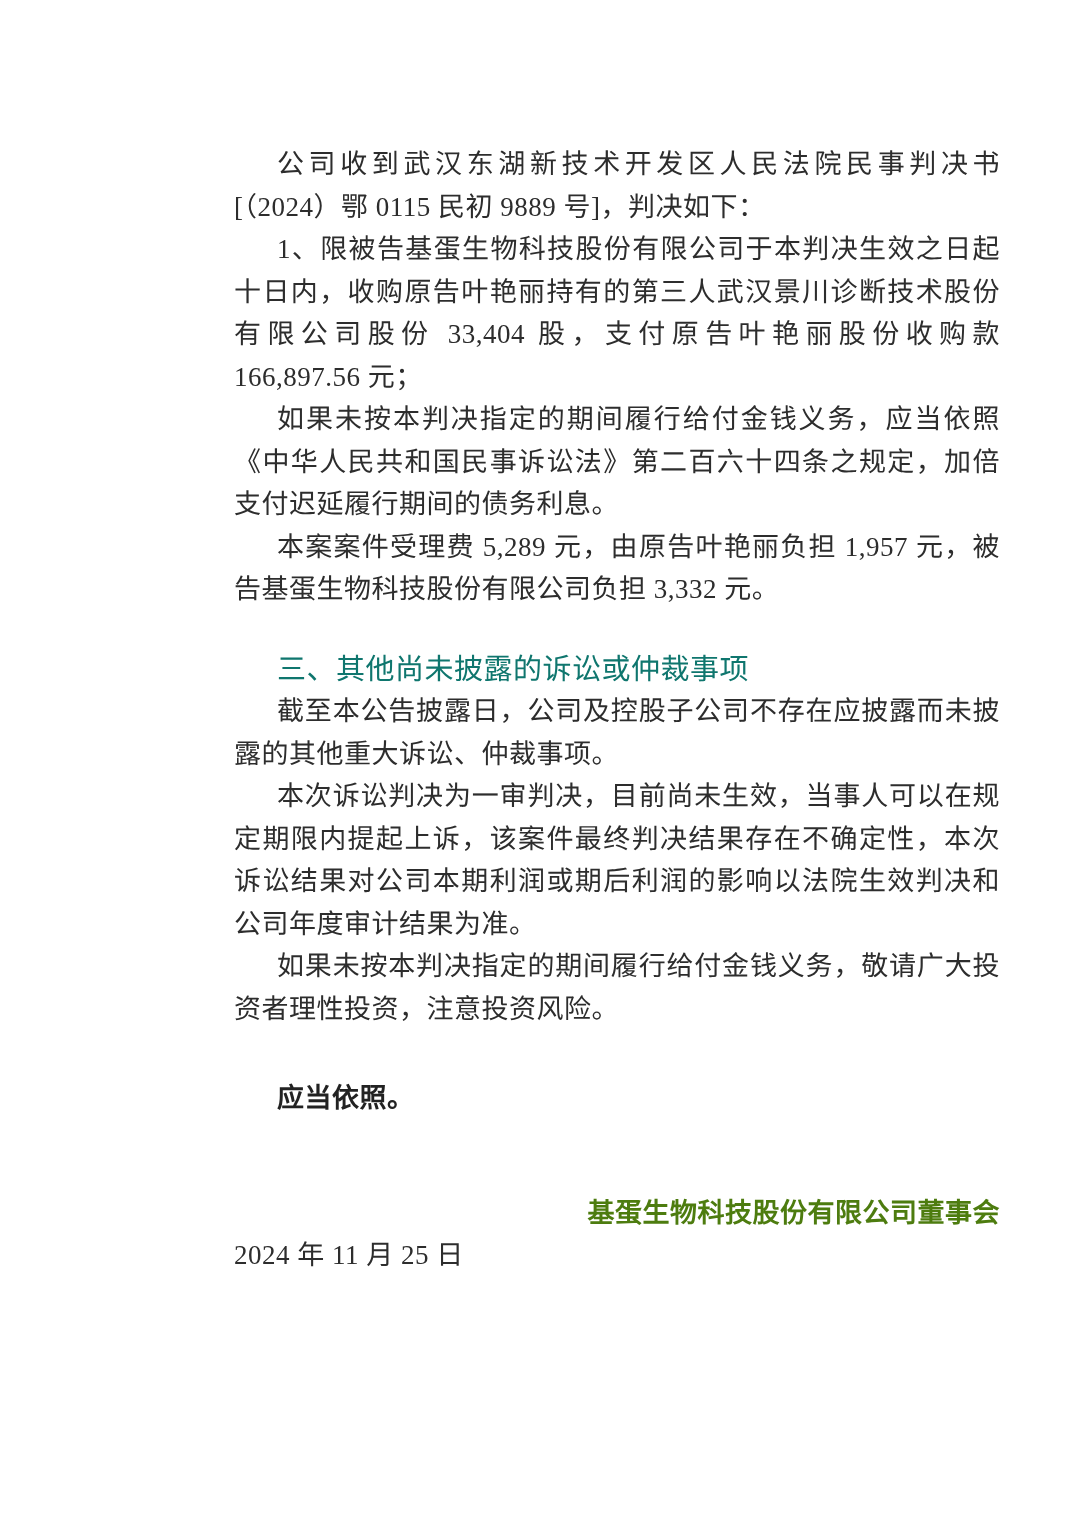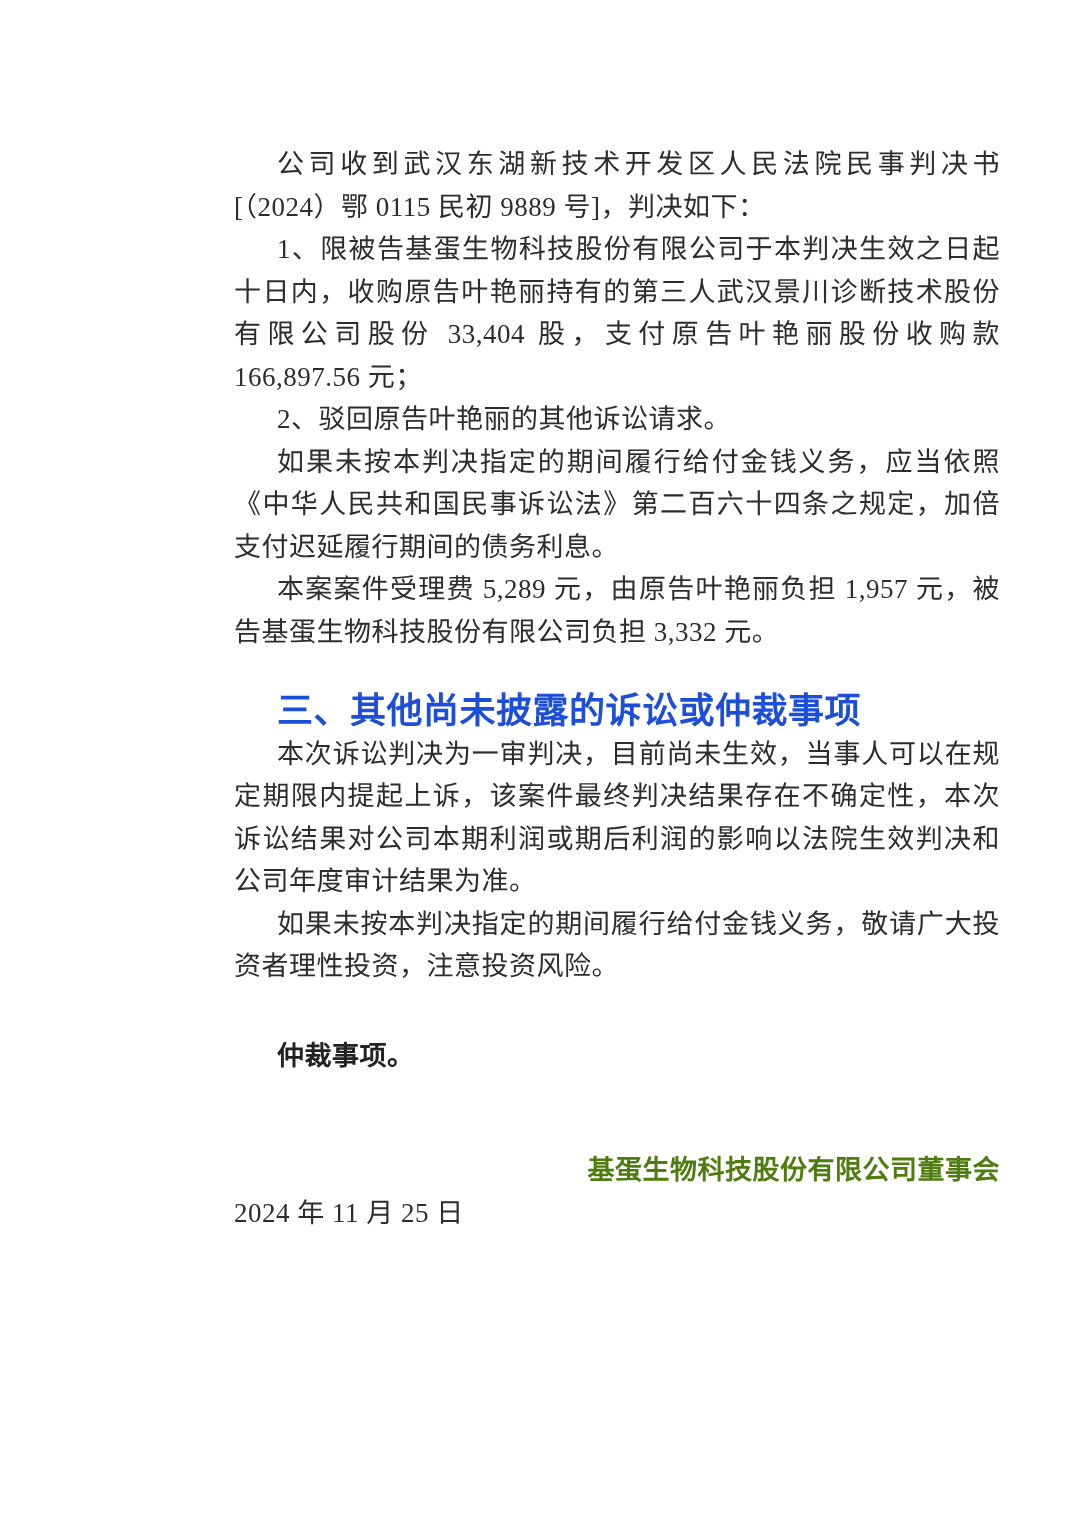--- a/index.html
+++ b/index.html
@@ -27,24 +27,24 @@
     letter-spacing: 0.5px;
   }
   .para {
     margin: 0;
     text-indent: 43px;
     text-align: justify;
     text-align-last: left;
   }
   .sec-heading {
     margin: 0;
-    font-size: 36px;
-    font-weight: bold;
+    font-size: 29px;
+    font-weight: normal;
     text-indent: 43px;
-    color: #1d4ed8;
+    color: #0f766e;
   }
   .gap-sec-three   { margin-top: 37px; }
   .gap-sec-four    { margin-top: 45px; }
   .closing {
     margin: 47px 0 0 0;
     font-weight: bold;
     text-indent: 43px;
     color: #222222;
   }
   .signature-company {
@@ -60,35 +60,35 @@
 </head>
 <body>
 
 <div class="page">
   <div class="doc-body">
 
     <p class="para">公司收到武汉东湖新技术开发区人民法院民事判决书[（2024）鄂 0115 民初 9889 号]，判决如下：</p>
 
     <p class="para">1、限被告基蛋生物科技股份有限公司于本判决生效之日起十日内，收购原告叶艳丽持有的第三人武汉景川诊断技术股份有限公司股份 33,404 股，支付原告叶艳丽股份收购款 166,897.56 元；</p>
 
-    <p class="para">2、驳回原告叶艳丽的其他诉讼请求。</p>
 
     <p class="para">如果未按本判决指定的期间履行给付金钱义务，应当依照《中华人民共和国民事诉讼法》第二百六十四条之规定，加倍支付迟延履行期间的债务利息。</p>
 
     <p class="para">本案案件受理费 5,289 元，由原告叶艳丽负担 1,957 元，被告基蛋生物科技股份有限公司负担 3,332 元。</p>
 
 
     <h2 class="sec-heading gap-sec-three">三、其他尚未披露的诉讼或仲裁事项</h2>
 
+    <p class="para">截至本公告披露日，公司及控股子公司不存在应披露而未披露的其他重大诉讼、仲裁事项。</p>
 
 
     <p class="para">本次诉讼判决为一审判决，目前尚未生效，当事人可以在规定期限内提起上诉，该案件最终判决结果存在不确定性，本次诉讼结果对公司本期利润或期后利润的影响以法院生效判决和公司年度审计结果为准。</p>
 
     <p class="para">如果未按本判决指定的期间履行给付金钱义务，敬请广大投资者理性投资，注意投资风险。</p>
 
-    <p class="closing">仲裁事项。</p>
+    <p class="closing">应当依照。</p>
 
     <p class="signature-company">基蛋生物科技股份有限公司董事会</p>
 
     <p class="signature-date">2024 年 11 月 25 日</p>
 
   </div>
 </div>
 
 </body></html>

